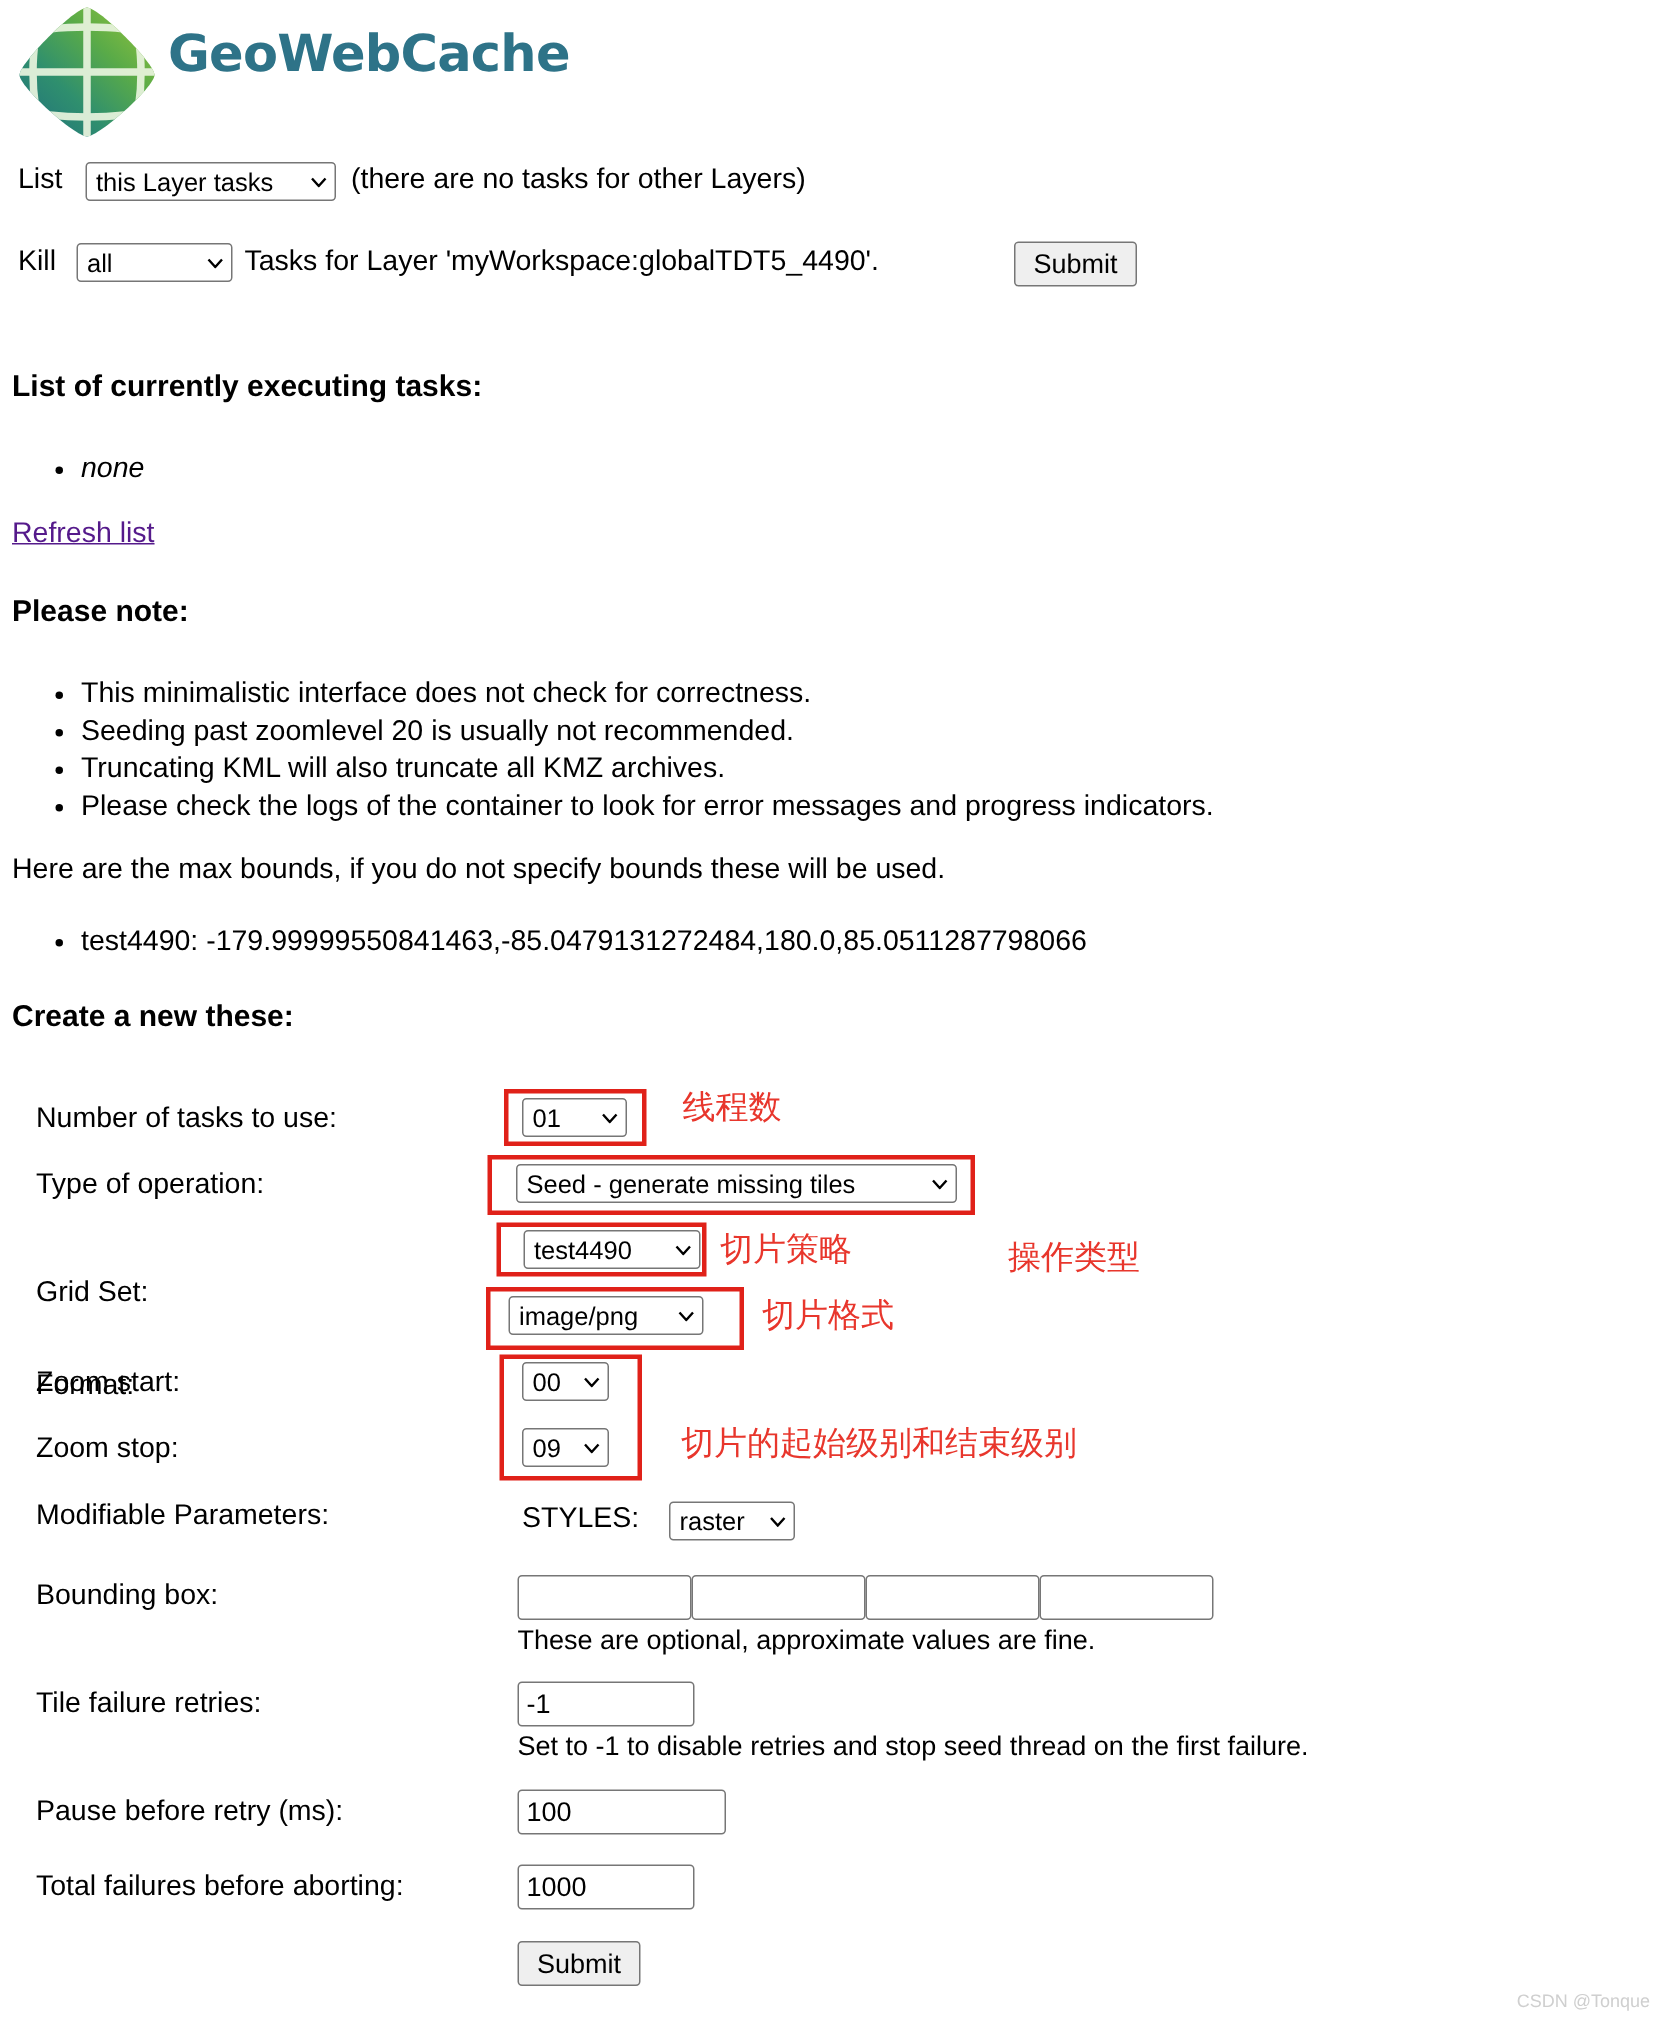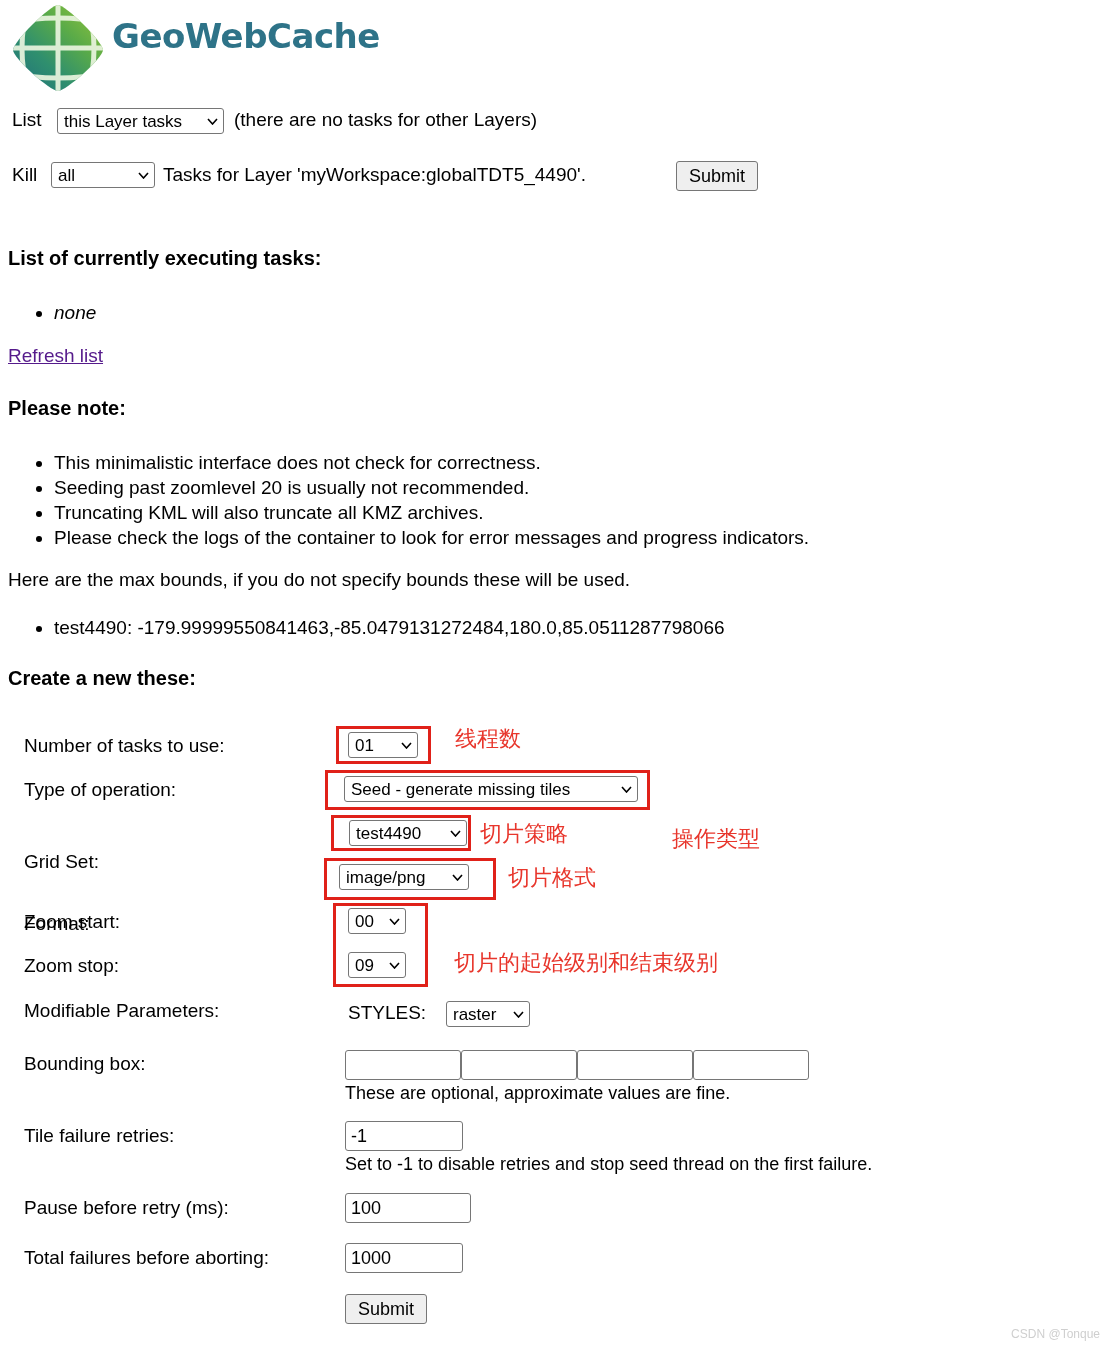--- a/index.html
+++ b/index.html
@@ -303,21 +303,21 @@
 <div class="txt" style="left:461px;top:1050px;width:116px;"></div>
 <div class="txt" style="left:577px;top:1050px;width:116px;"></div>
 <div class="txt" style="left:693px;top:1050px;width:116px;"></div>
 <div class="row para" style="top:1084px;left:345px;font-size:18px;">These are optional, approximate values are fine.</div>
 
 <div class="row para" style="top:1126px;left:24px;">Tile failure retries:</div>
 <div class="txt" style="left:345px;top:1121px;width:118px;">-1</div>
 <div class="row para" style="top:1155px;left:345px;font-size:18px;">Set to -1 to disable retries and stop seed thread on the first failure.</div>
 
 <div class="row para" style="top:1198px;left:24px;">Pause before retry (ms):</div>
-<div class="txt" style="left:345px;top:1193px;width:126px;">100</div>
+<div class="txt" style="left:345px;top:1193px;width:139px;">100</div>
 
 <div class="row para" style="top:1248px;left:24px;">Total failures before aborting:</div>
 <div class="txt" style="left:345px;top:1243px;width:118px;">1000</div>
 
 <div class="btn" style="left:345px;top:1294px;">Submit</div>
 
 <div class="redbox" style="left:336px;top:726px;width:95px;height:38px;"></div>
 <div class="redtext" style="left:455px;top:728px;">线程数</div>
 
 <div class="redbox" style="left:325px;top:770px;width:325px;height:40px;"></div>

